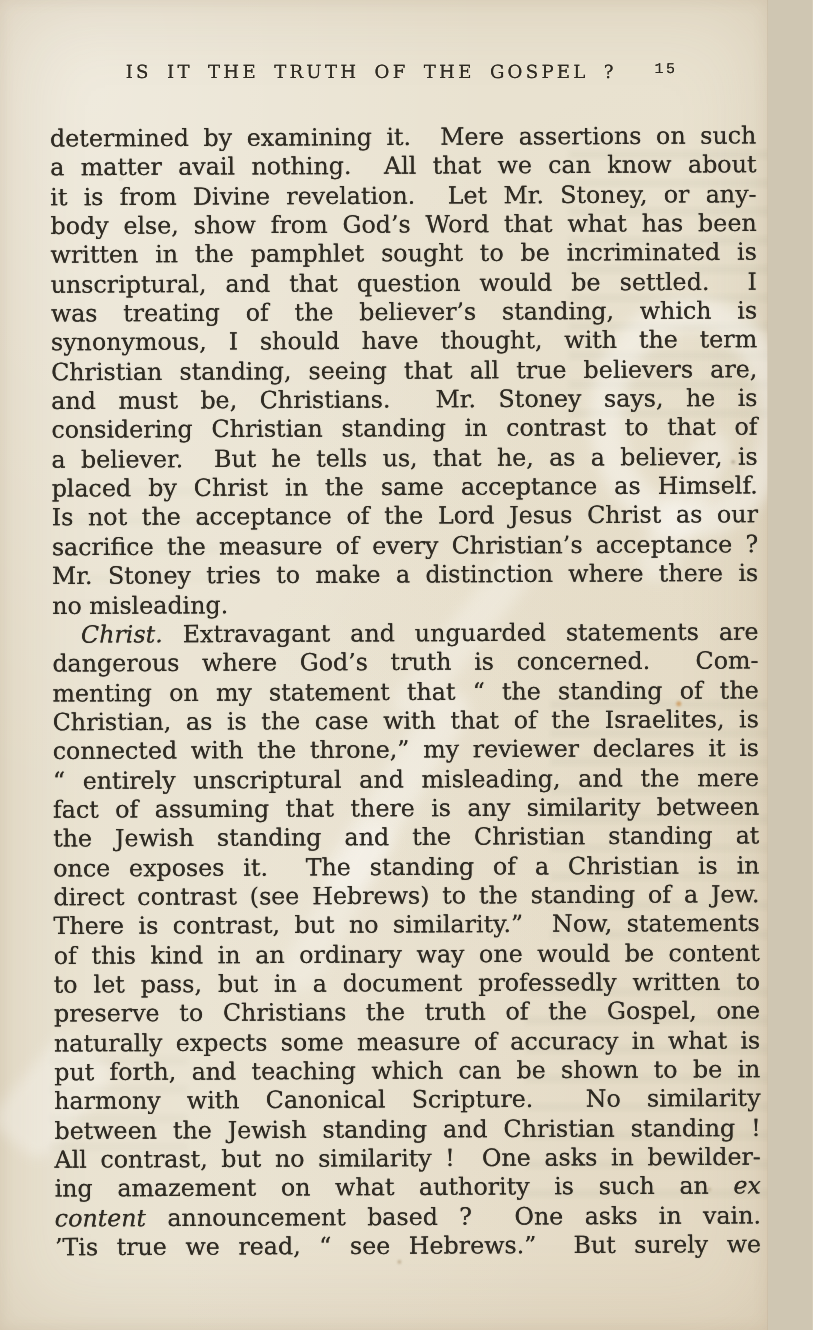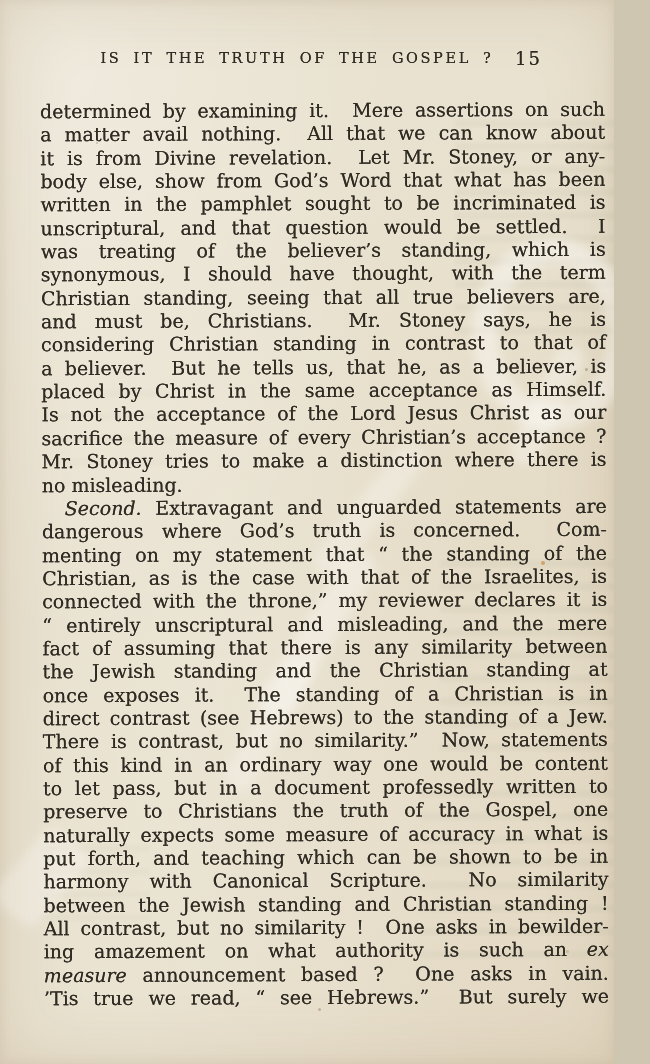--- a/index.html
+++ b/index.html
@@ -41,23 +41,24 @@
     font-size: 14.5px;
     letter-spacing: 2.6px;
     word-spacing: 5px;
     color: #2f2b23;
     text-shadow: 0 0 0.5px rgba(47,43,35,0.85);
   }
   .page-number {
     position: absolute;
     right: 72px;
     top: -2px;
-    font-size: 18px;
+    font-size: 12px;
     letter-spacing: 2px;
     text-shadow: 0 0 0.5px rgba(47,43,35,0.85);
+    font-family: Liberation Mono, monospace;
   }
 
   
   .body-block {
     position: absolute;
     top: 99px;
     left: 42px;
     width: 565px;
     transform: rotate(-0.25deg);
     transform-origin: 50% 50%;
@@ -192,41 +193,41 @@
       <div class="tline"><span>synonymous, I should have thought, with the term</span></div>
       <div class="tline"><span>Christian standing, seeing that all true believers are,</span></div>
       <div class="tline"><span>and must be, Christians. &nbsp;Mr. Stoney says, he is</span></div>
       <div class="tline"><span>considering Christian standing in contrast to that of</span></div>
       <div class="tline"><span>a believer. &nbsp;But he tells us, that he, as a believer, is</span></div>
       <div class="tline"><span>placed by Christ in the same acceptance as Himself.</span></div>
       <div class="tline"><span>Is not the acceptance of the Lord Jesus Christ as our</span></div>
       <div class="tline"><span>sacrifice the measure of every Christian’s acceptance ?</span></div>
       <div class="tline"><span>Mr. Stoney tries to make a distinction where there is</span></div>
       <div class="tline flush"><span>no misleading.</span></div>
-      <div class="tline indent"><i>Second.</i><span> Extravagant and unguarded statements are</span></div>
+      <div class="tline indent"><i>Christ.</i><span> Extravagant and unguarded statements are</span></div>
       <div class="tline"><span>dangerous where God’s truth is concerned. &nbsp;Com-</span></div>
       <div class="tline"><span>menting on my statement that “ the standing of the</span></div>
       <div class="tline"><span>Christian, as is the case with that of the Israelites, is</span></div>
       <div class="tline"><span>connected with the throne,” my reviewer declares it is</span></div>
       <div class="tline"><span>“ entirely unscriptural and misleading, and the mere</span></div>
       <div class="tline"><span>fact of assuming that there is any similarity between</span></div>
       <div class="tline"><span>the Jewish standing and the Christian standing at</span></div>
       <div class="tline"><span>once exposes it. &nbsp;The standing of a Christian is in</span></div>
       <div class="tline"><span>direct contrast (see Hebrews) to the standing of a Jew.</span></div>
       <div class="tline"><span>There is contrast, but no similarity.” &nbsp;Now, statements</span></div>
       <div class="tline"><span>of this kind in an ordinary way one would be content</span></div>
       <div class="tline"><span>to let pass, but in a document professedly written to</span></div>
       <div class="tline"><span>preserve to Christians the truth of the Gospel, one</span></div>
       <div class="tline"><span>naturally expects some measure of accuracy in what is</span></div>
       <div class="tline"><span>put forth, and teaching which can be shown to be in</span></div>
       <div class="tline"><span>harmony with Canonical Scripture. &nbsp;No similarity</span></div>
       <div class="tline"><span>between the Jewish standing and Christian standing !</span></div>
       <div class="tline"><span>All contrast, but no similarity ! &nbsp;One asks in bewilder-</span></div>
       <div class="tline"><span>ing amazement on what authority is such an </span><i>ex</i></div>
-      <div class="tline"><i>measure</i><span> announcement based ? &nbsp;One asks in vain.</span></div>
+      <div class="tline"><i>content</i><span> announcement based ? &nbsp;One asks in vain.</span></div>
       <div class="tline"><span>’Tis true we read, “ see Hebrews.” &nbsp;But surely we</span></div>
     </div>
 
   <div class="speck speck-1"></div>
   <div class="speck speck-2"></div>
   <div class="speck speck-3"></div>
   <div class="speck speck-4"></div>
   <div class="speck speck-5"></div>
 </div>
 

